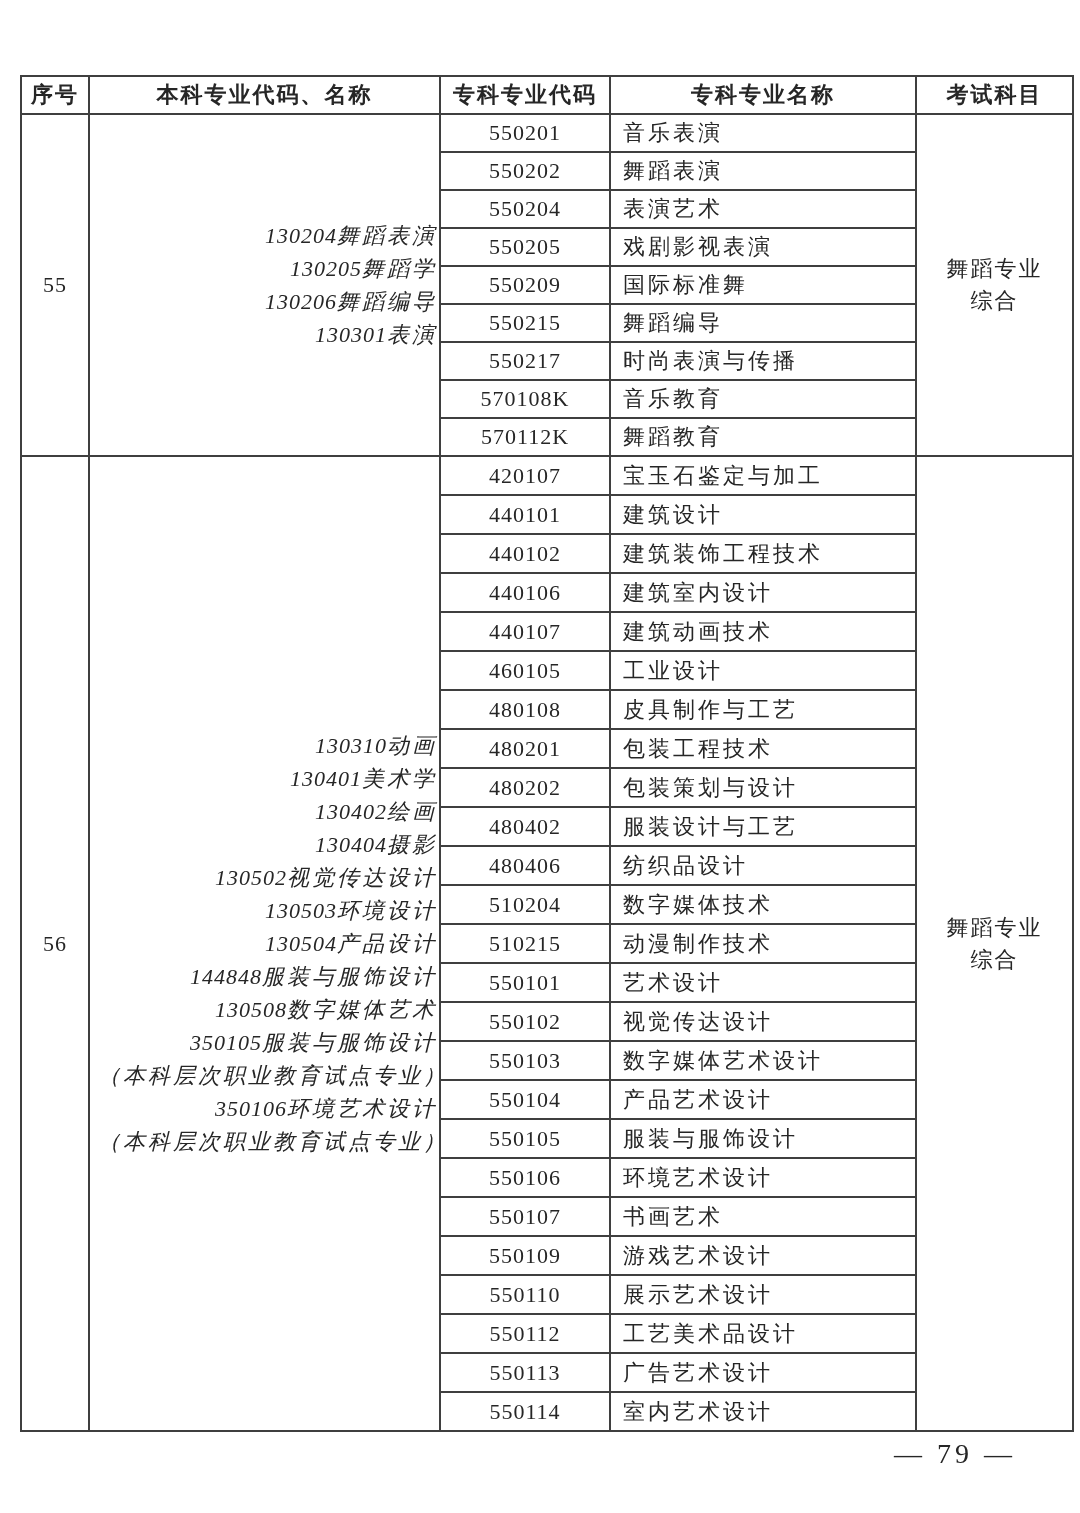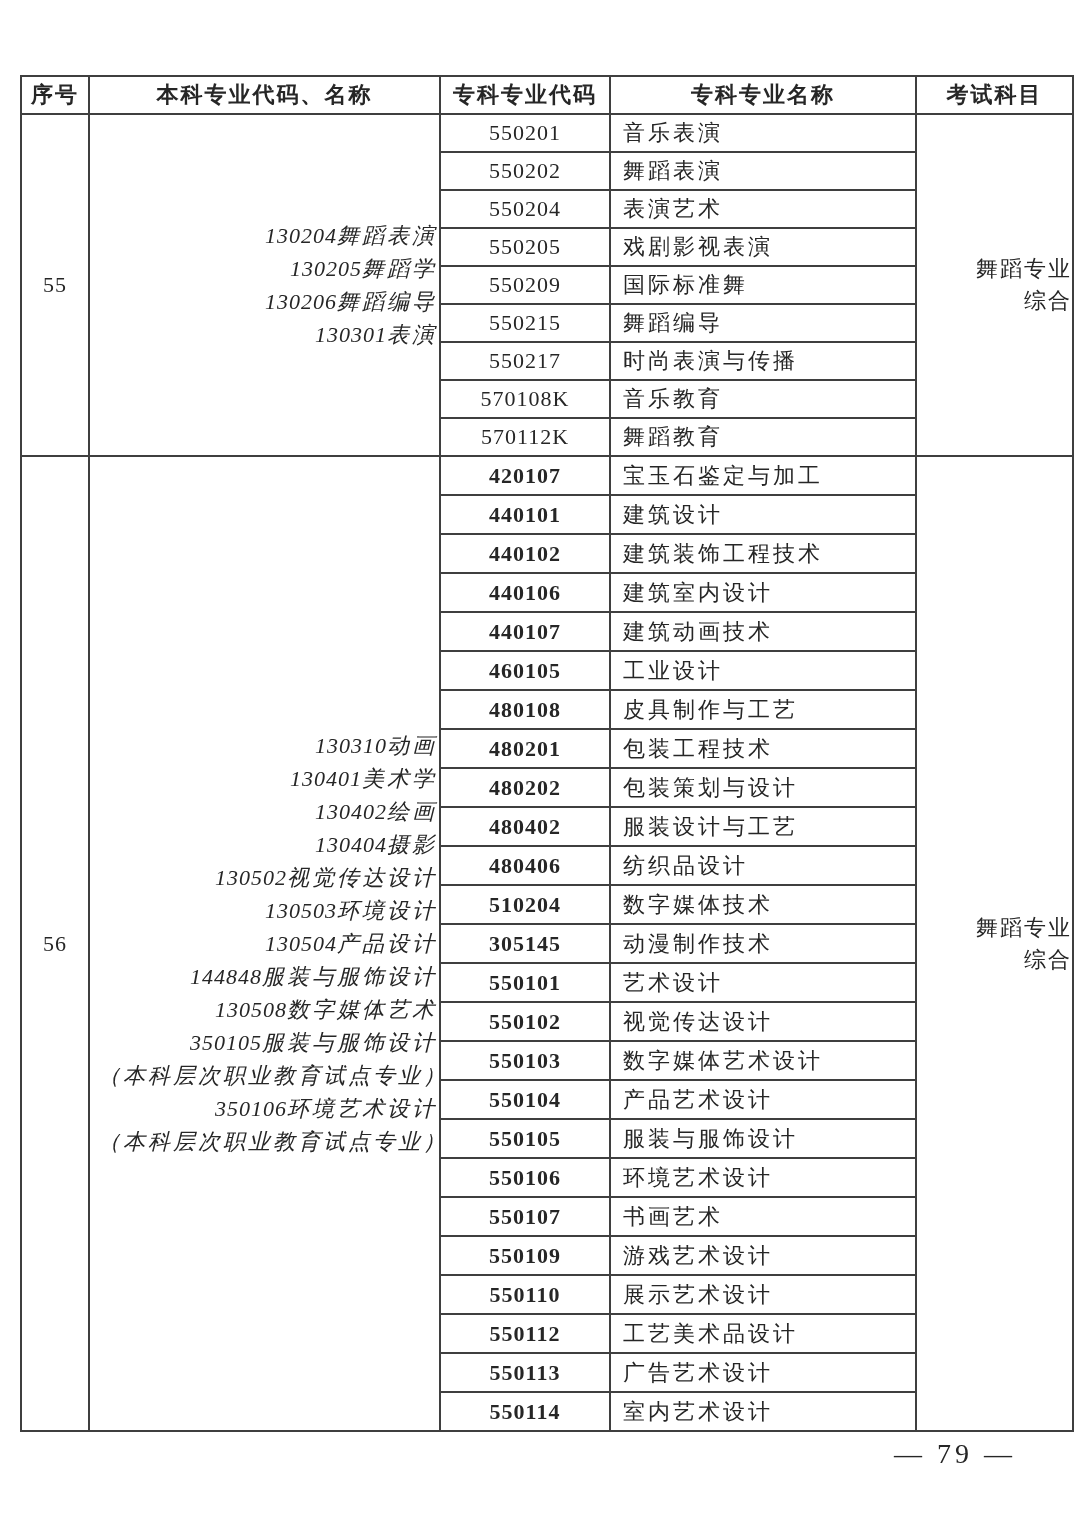--- a/index.html
+++ b/index.html
@@ -60,32 +60,32 @@
   .u-code {
     display: inline-block;
     min-width: 104px;
     letter-spacing: 1px;
   }
   td.code-cell {
     text-align: center;
     letter-spacing: 1px;
   }
   tr.grp-0 td.code-cell { height: 38px; }
-  tr.grp-1 td.code-cell { height: 39px; font-weight: bold; }
+  tr.grp-1 td.code-cell { height: 39px; }
   td.name-cell {
     text-align: left;
     padding-left: 12px;
     letter-spacing: 3px;
     white-space: nowrap;
   }
   td.exam-cell {
     text-align: center;
     letter-spacing: 2px;
   }
-  .exam-line { line-height: 32px; text-align: right; }
+  .exam-line { line-height: 32px; }
   .page-number {
     position: absolute;
     top: 1438px;
     right: 64px;
     font-size: 28px;
     letter-spacing: 4px;
     white-space: nowrap;
   }
 </style>
 </head>
@@ -219,21 +219,21 @@
         </tr>
         <tr class="grp-1">
           <td class="code-cell">480406</td>
           <td class="name-cell">纺织品设计</td>
         </tr>
         <tr class="grp-1">
           <td class="code-cell">510204</td>
           <td class="name-cell">数字媒体技术</td>
         </tr>
         <tr class="grp-1">
-          <td class="code-cell">305145</td>
+          <td class="code-cell">510215</td>
           <td class="name-cell">动漫制作技术</td>
         </tr>
         <tr class="grp-1">
           <td class="code-cell">550101</td>
           <td class="name-cell">艺术设计</td>
         </tr>
         <tr class="grp-1">
           <td class="code-cell">550102</td>
           <td class="name-cell">视觉传达设计</td>
         </tr>

